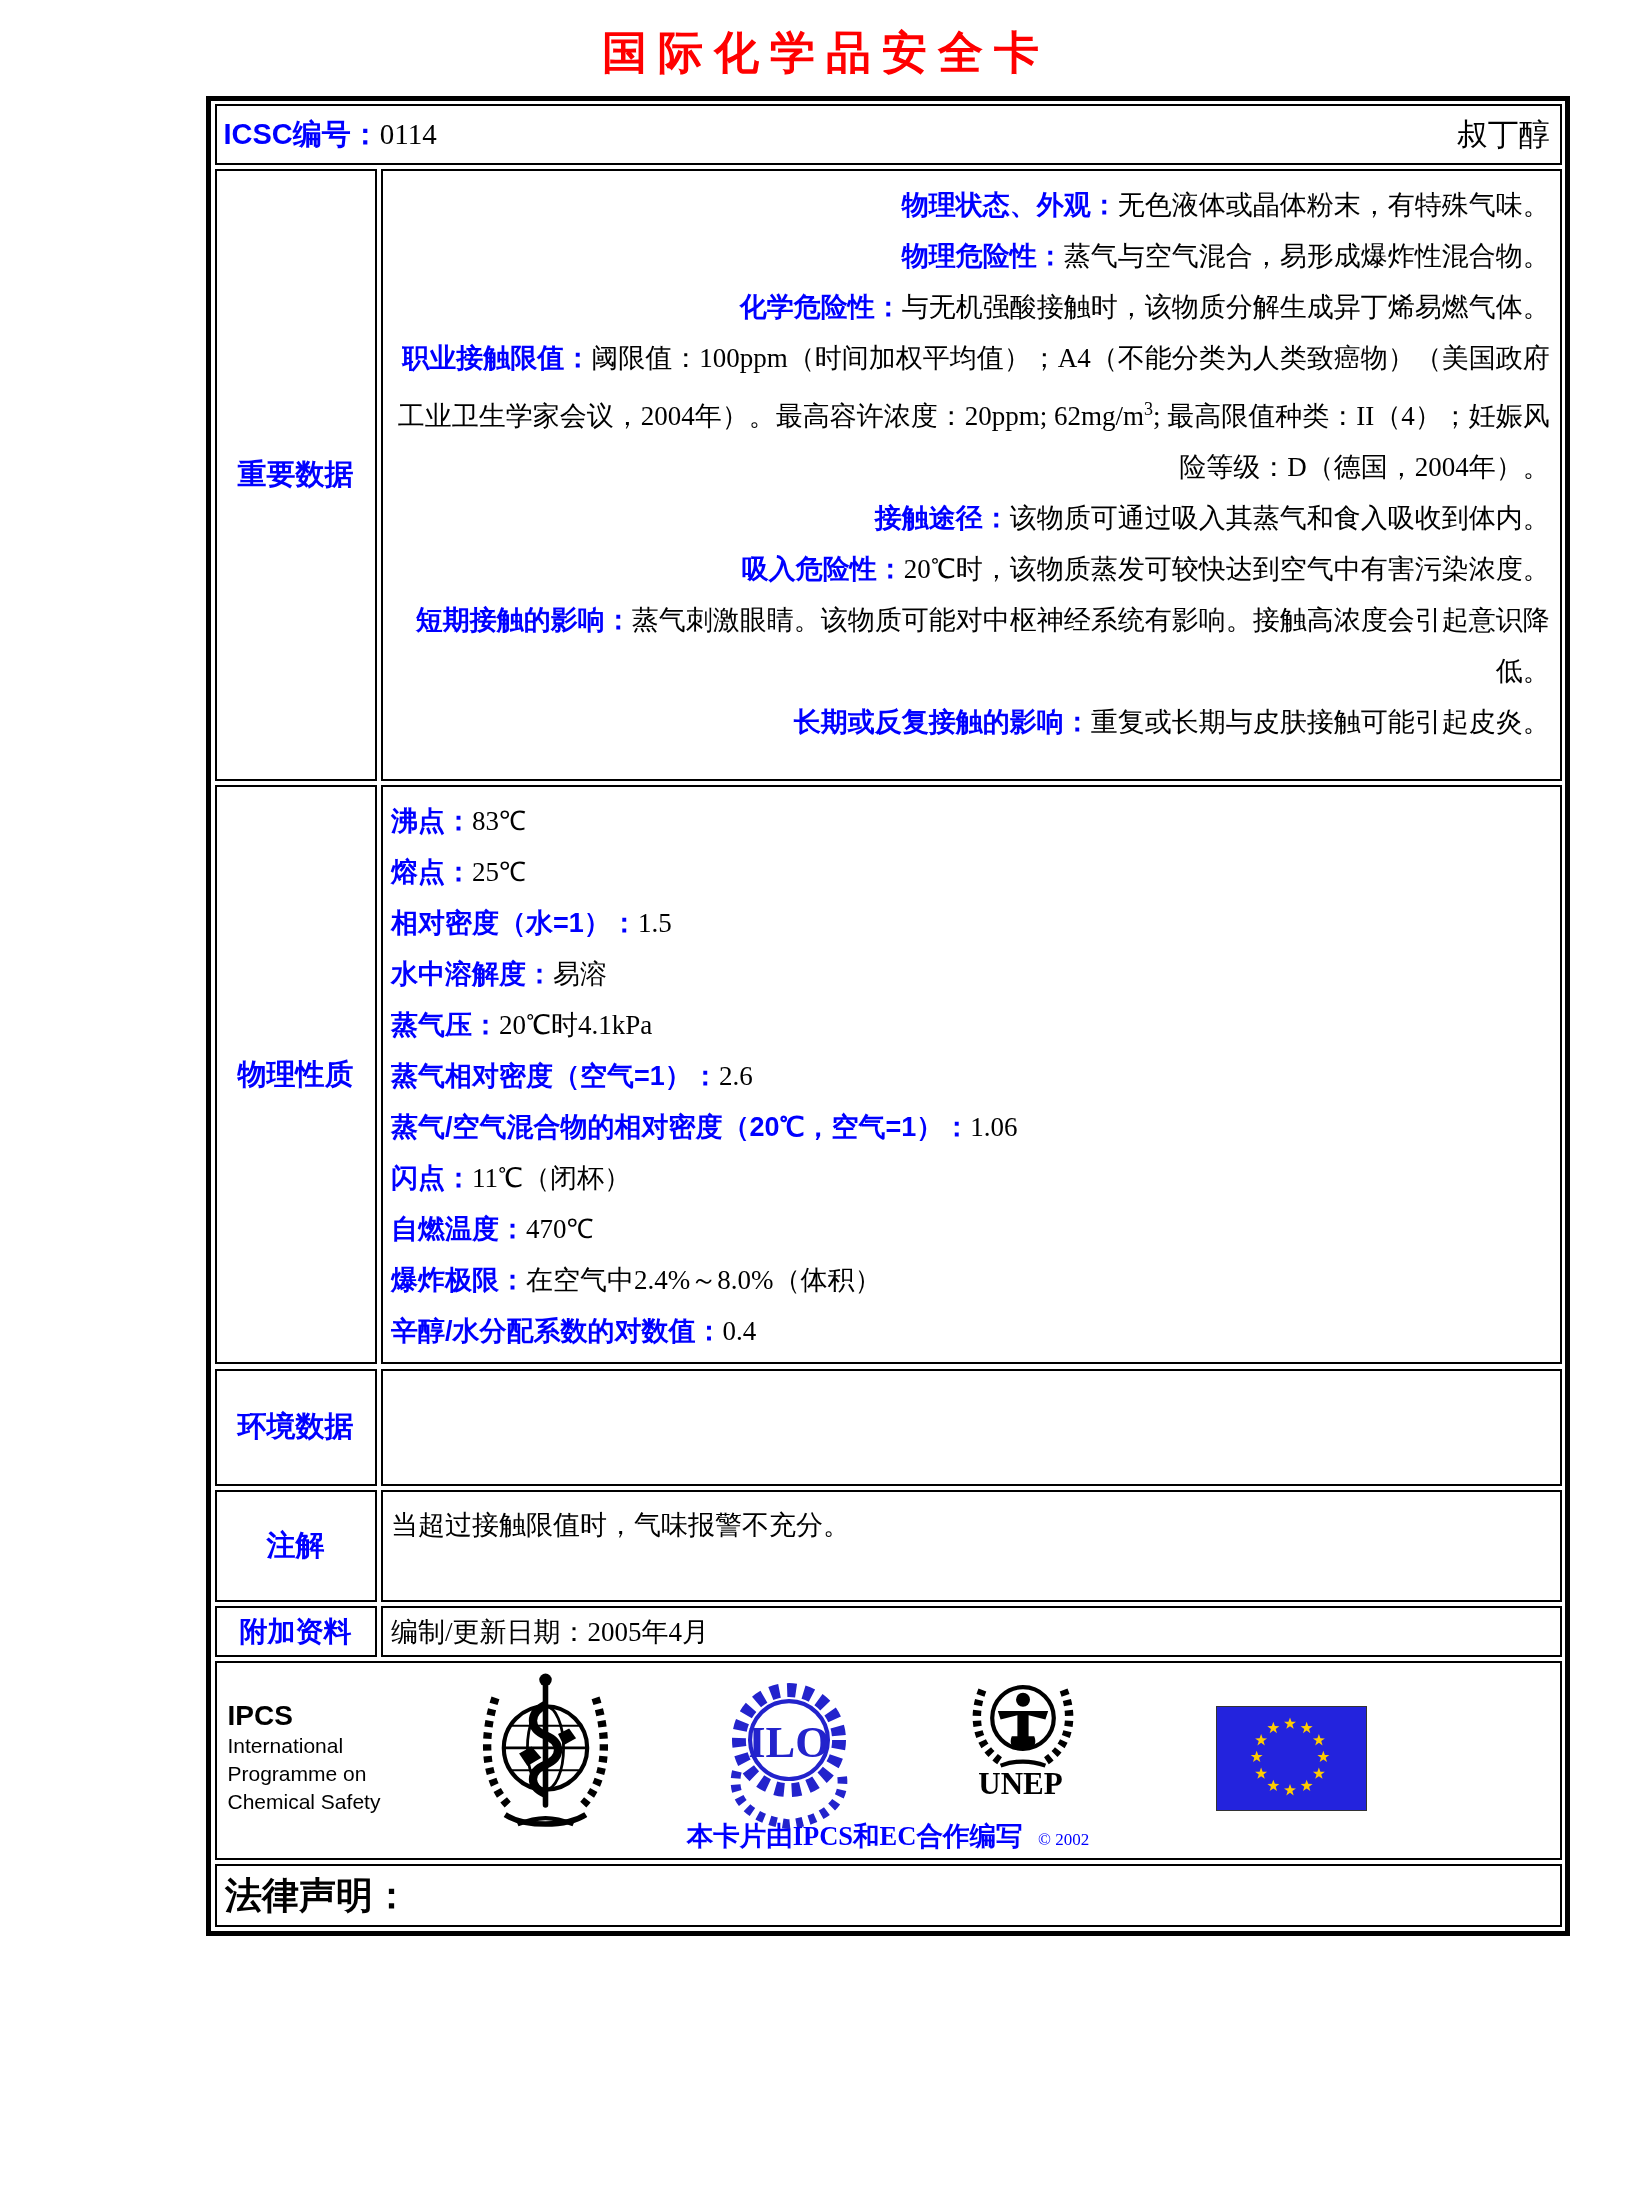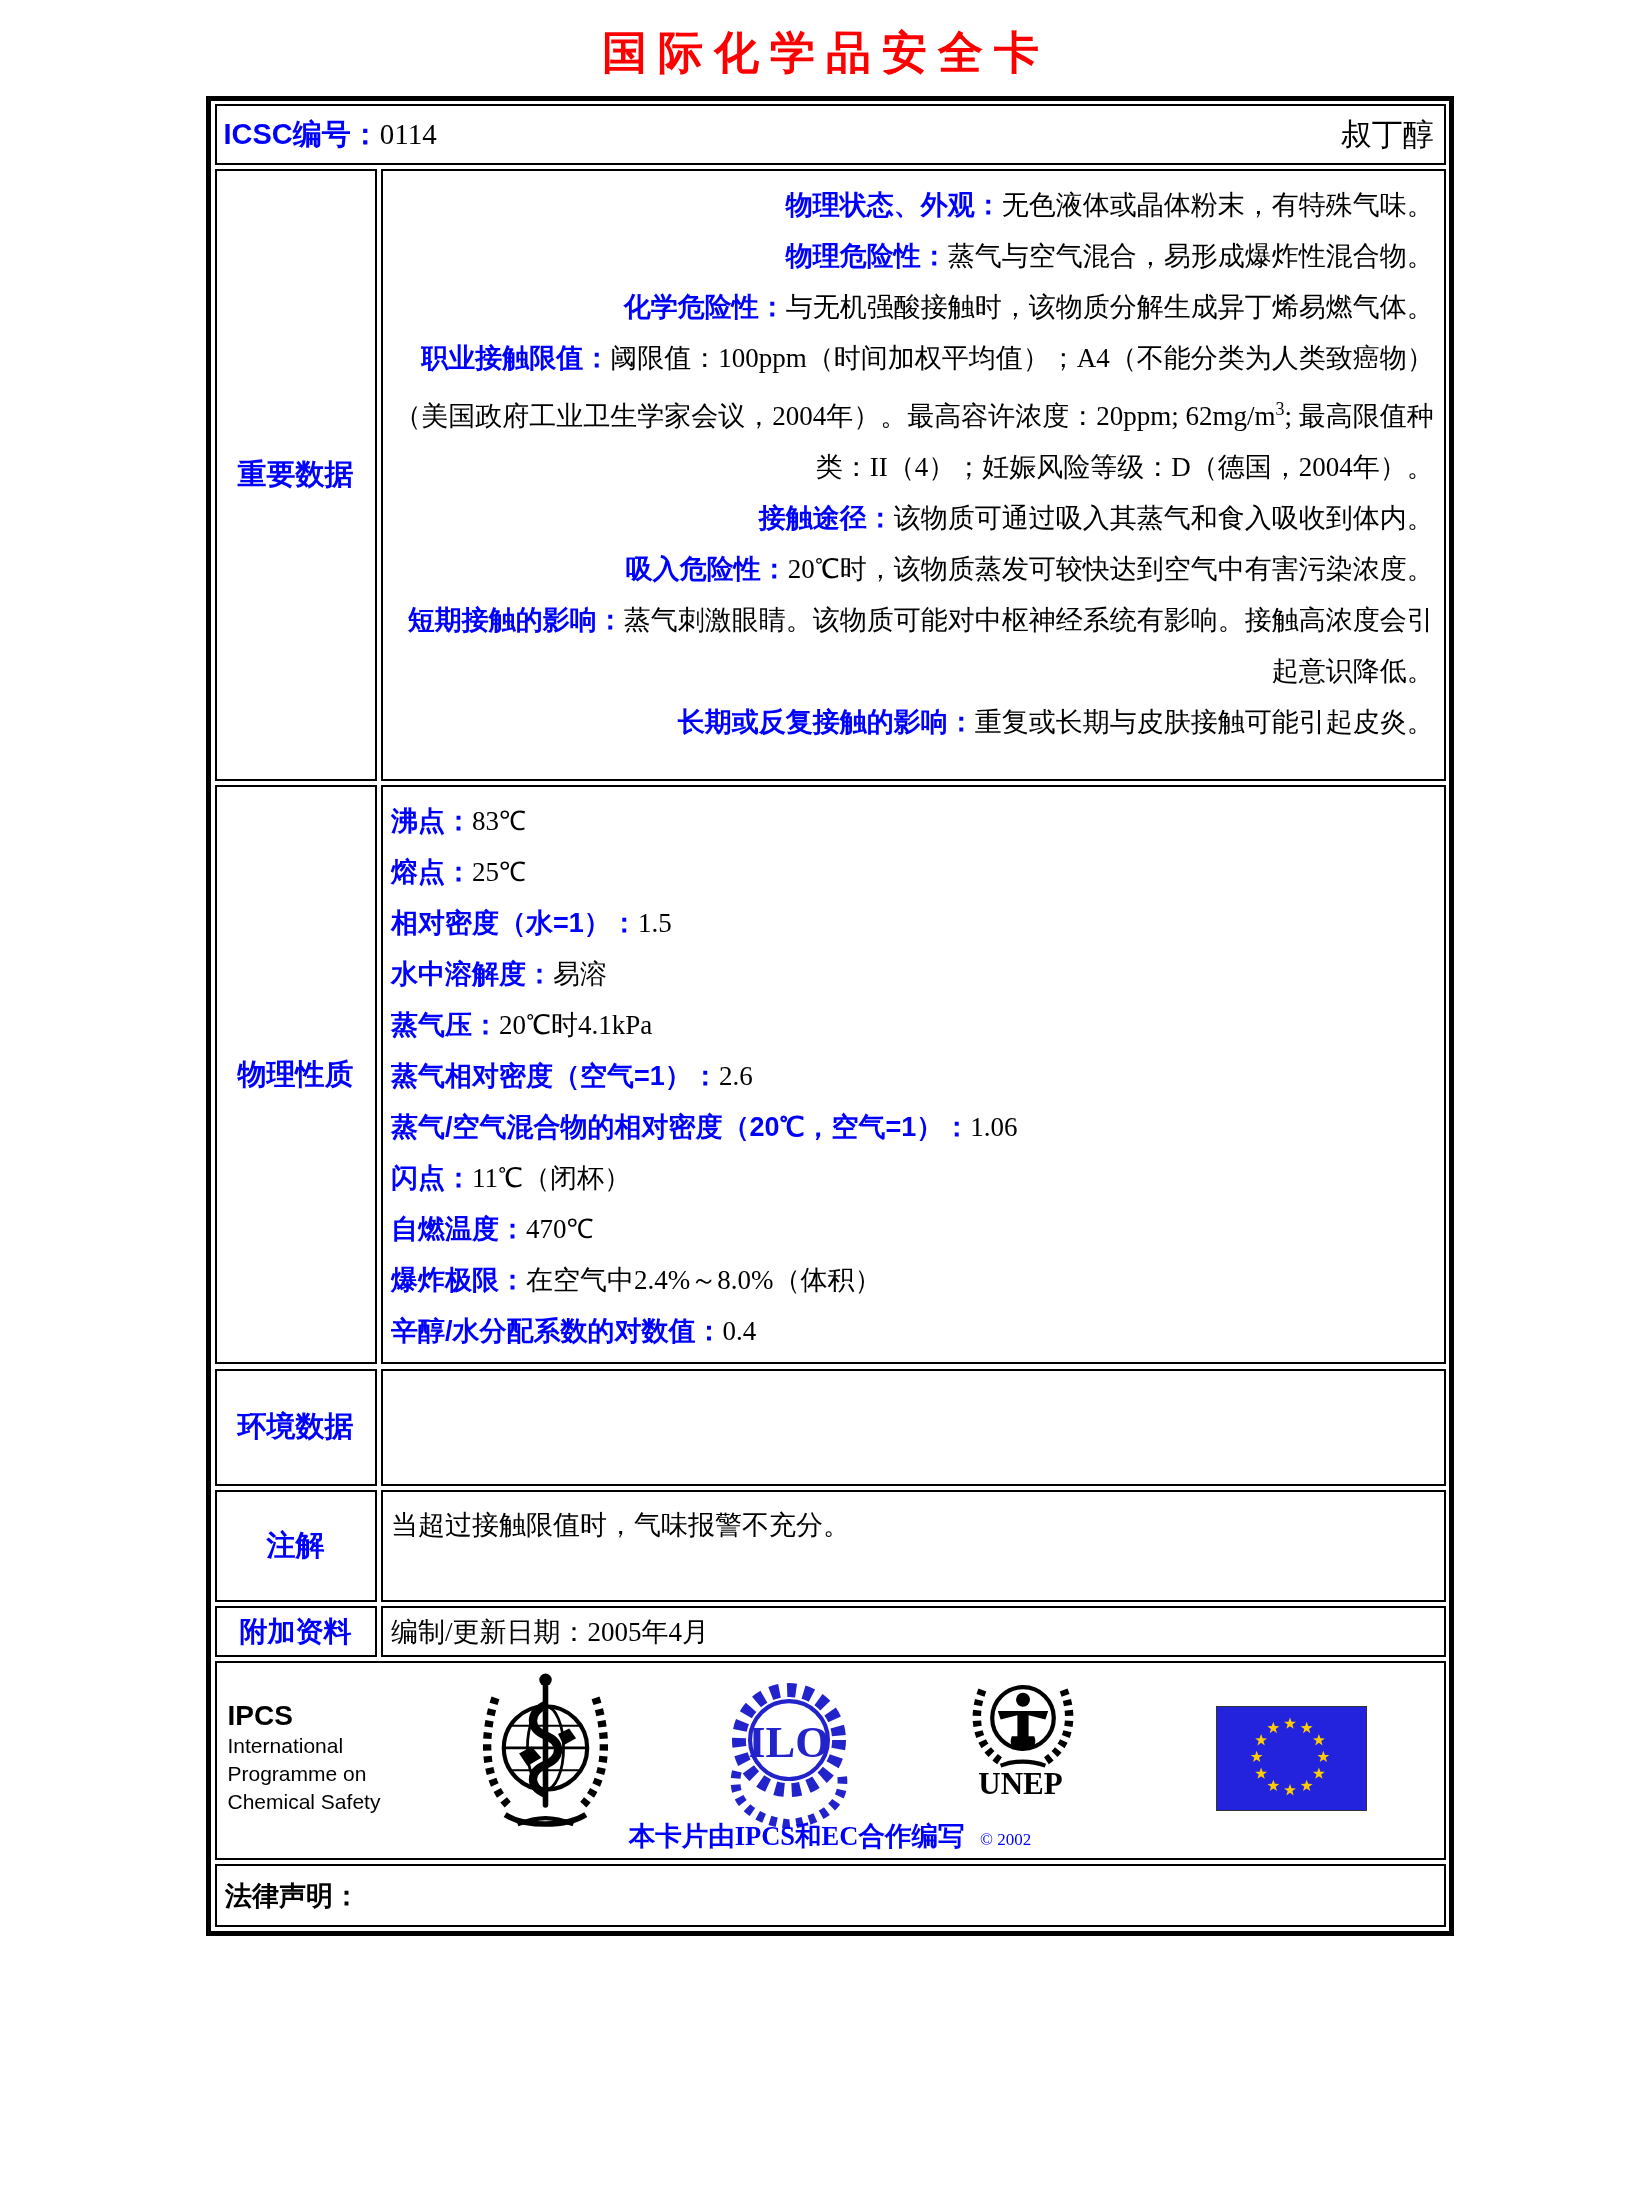--- a/index.html
+++ b/index.html
@@ -1,20 +1,20 @@
 <!DOCTYPE html>
 <html style="font-size:11px"><head>
 <meta charset="utf-8">
 <style>
   html,body{margin:0;padding:0;background:#fff;}
   body{width:1652px;height:2205px;font-family:"Liberation Sans",sans-serif;position:relative;}
   .page-title{width:1652px;text-align:center;padding-top:23px;margin:0;
     font-family:"DejaVu Serif","Liberation Serif",serif;font-weight:bold;
     font-size:45px;letter-spacing:11px;line-height:60px;}
-  .card{margin-left:206px;margin-top:12.6px;width:1248px;box-sizing:border-box;
+  .card{margin-left:206px;margin-top:12.6px;width:1364px;box-sizing:border-box;
     border:5.6px solid #000;padding:3.5px;background:#fff;}
   .row{display:flex;gap:4.2px;margin-bottom:4.2px;}
   .row:last-child{margin-bottom:0;}
   .cell{border:2.1px solid #000;background:#fff;box-sizing:border-box;}
   .label-cell{width:162px;flex:0 0 162px;display:flex;align-items:center;justify-content:center;
     color:#0000FF;font-weight:bold;font-size:29px;text-align:center;}
   .content-cell{flex:1;padding:8.4px 9.8px 5.6px 8.4px;}
   .full-cell{flex:1;}
   .hdr{min-height:61px;display:flex;align-items:center;justify-content:space-between;
     padding:0 9.8px 0 7px;}
@@ -35,21 +35,21 @@
   .ipcs-abbr{font-weight:bold;font-size:28px;line-height:33px;}
   .ipcs-line{font-size:21px;line-height:28px;}
   .logo{position:absolute;}
   .unep-word{position:absolute;left:741px;top:103px;width:126px;text-align:center;
     font-family:"Liberation Serif",serif;font-weight:bold;font-size:31px;color:#000;}
   .credit-line{position:absolute;left:0;right:0;top:155px;text-align:center;}
   .credit-line .credit{color:#0000FF;font-weight:bold;font-size:26.5px;
     font-family:"Liberation Serif",serif;}
   .credit-line .copy{color:#0000FF;font-size:17px;font-family:"Liberation Serif",serif;margin-left:12.6px;}
   .legal{min-height:63px;display:flex;align-items:center;padding:0 8.4px;}
-  .legal .lab{color:#000;font-weight:bold;font-size:27px;}
+  .legal .lab{color:#000;font-weight:bold;font-size:37px;}
   .legal .txt{color:#000;font-size:27px;font-family:"Liberation Serif",serif;}
   .eu-flag{position:absolute;left:999px;top:43px;width:149px;height:103px;
     background:#2323DD;border:1.4px solid #333;}
 </style>
 </head>
 <body>
 
 <h1 class="page-title" style="color:#FF0000">国际化学品安全卡</h1>
 
 <div class="card">

